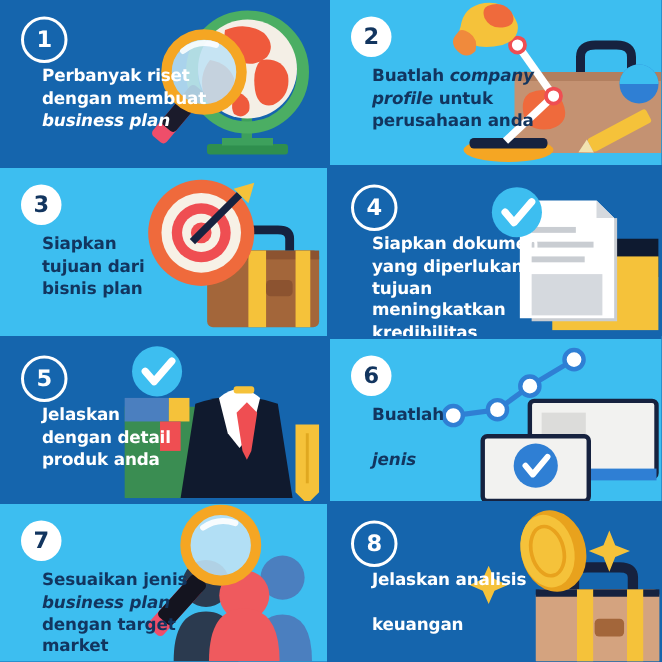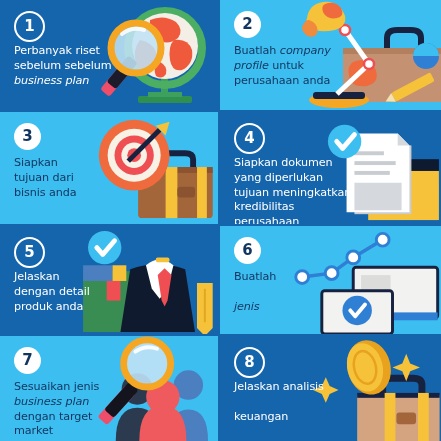--- a/index.html
+++ b/index.html
@@ -45,24 +45,24 @@
     border:2.5px solid #ffffff;
     color:#ffffff;
   }
   .panel.light .badge{
     background:#ffffff;
     border:none;
     color:#12355f;
   }
   .ptext{
     position:absolute;
-    left:14px;top:44px;
+    left:28px;top:44px;
     width:128px;
     font-size:11.2px;
-    font-weight:normal;
+    font-weight:bold;
     line-height:1.32;
     letter-spacing:-0.1px;
     z-index:6;
     white-space:pre-line;
   }
   .panel.dark .ptext{color:#ffffff;}
   .panel.light .ptext{color:#12355f;}
   .ptext em{font-style:italic;}
   .art{
     position:absolute;
@@ -74,21 +74,21 @@
   .art.wide{width:150px;}
   .art svg{display:block;width:100%;height:100%;}
 </style>
 </head>
 <body>
 
 <div class="infographic">
 
   <div class="panel dark c1 r1">
     <div class="badge">1</div>
-    <div class="ptext"><span>Perbanyak riset</span><br><span>sebelum sebelum</span><br><em>business plan</em></div>
+    <div class="ptext"><span>Perbanyak riset</span><br><span>dengan membuat</span><br><em>business plan</em></div>
     <div class="art wide">
       <svg viewBox="0 0 150 110" preserveAspectRatio="xMidYMax meet">
 
         <rect x="70" y="96" width="54" height="7" rx="2" fill="#2f8f4e"></rect>
         <rect x="80" y="92" width="34" height="5" fill="#3da05c"></rect>
         <rect x="93" y="70" width="7" height="24" fill="#3da05c"></rect>
 
         <circle cx="97" cy="48" r="37" fill="none" stroke="#4bae63" stroke-width="8"></circle>
 
         <circle cx="97" cy="46" r="33" fill="#f4efe6"></circle>
@@ -140,21 +140,21 @@
 
         <path d="M16 18 q2 -14 16 -16 q16 -2 22 14 q2 10 -10 14 q-18 4 -26 -4 q-4 -4 -2 -8z" fill="#f5c23a"></path>
         <path d="M14 22 q-6 6 0 12 q6 6 12 0 q2 -8 -4 -12 q-6 -4 -8 0z" fill="#f08a3c"></path>
         <path d="M34 4 q10 -4 16 4 q4 8 -4 10 q-10 2 -14 -6 q-2 -6 2 -8z" fill="#ef6a3c"></path>
       </svg>
     </div>
   </div>
 
   <div class="panel light c1 r2">
     <div class="badge">3</div>
-    <div class="ptext"><span>Siapkan</span><br><span>tujuan dari</span><br><span>bisnis anda</span></div>
+    <div class="ptext"><span>Siapkan</span><br><span>tujuan dari</span><br><span>bisnis plan</span></div>
     <div class="art wide">
       <svg viewBox="0 0 150 114" preserveAspectRatio="xMidYMax meet">
 
         <rect x="70" y="56" width="76" height="52" rx="4" fill="#a3663a"></rect>
         <rect x="70" y="56" width="76" height="6" fill="#8c5330"></rect>
         <path d="M92 56 v-8 q0 -6 8 -6 h18 q8 0 8 6 v8" fill="none" stroke="#16223f" stroke-width="6"></path>
         <rect x="98" y="56" width="12" height="52" fill="#f5c23a"></rect>
         <rect x="130" y="56" width="10" height="52" fill="#f5c23a"></rect>
         <rect x="110" y="76" width="18" height="11" rx="3" fill="#8c5330"></rect>
 

